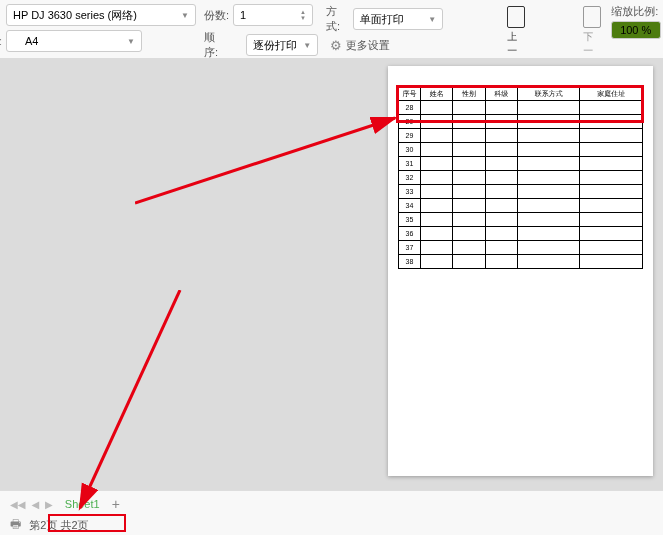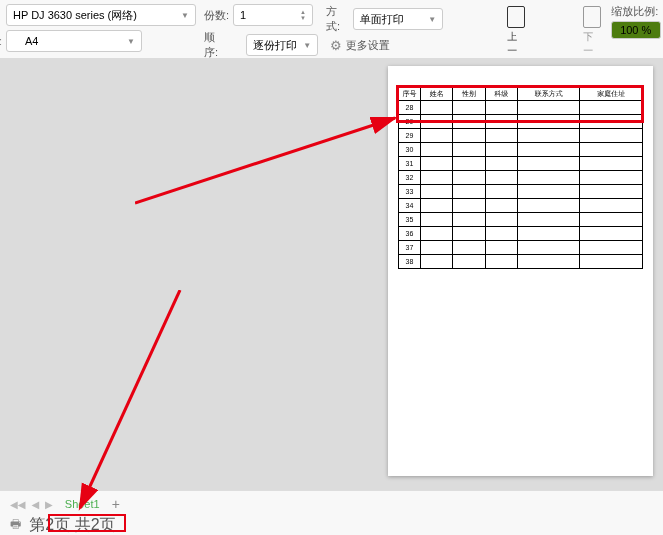--- a/index.html
+++ b/index.html
@@ -205,21 +205,21 @@
       align-items: center;
       padding: 0 10px;
       gap: 8px;
       height: 20px;
     }
     .status-icon {
       font-size: 12px;
       color: #888;
     }
     .page-status {
-      font-size: 16px;
+      font-size: 11px;
       color: #555;
       text-align: right;
     }
     .red-box2 {
       position: absolute;
       bottom: 3px;
       left: 48px;
       width: 78px;
       height: 18px;
       border: 2px solid #e60012;

